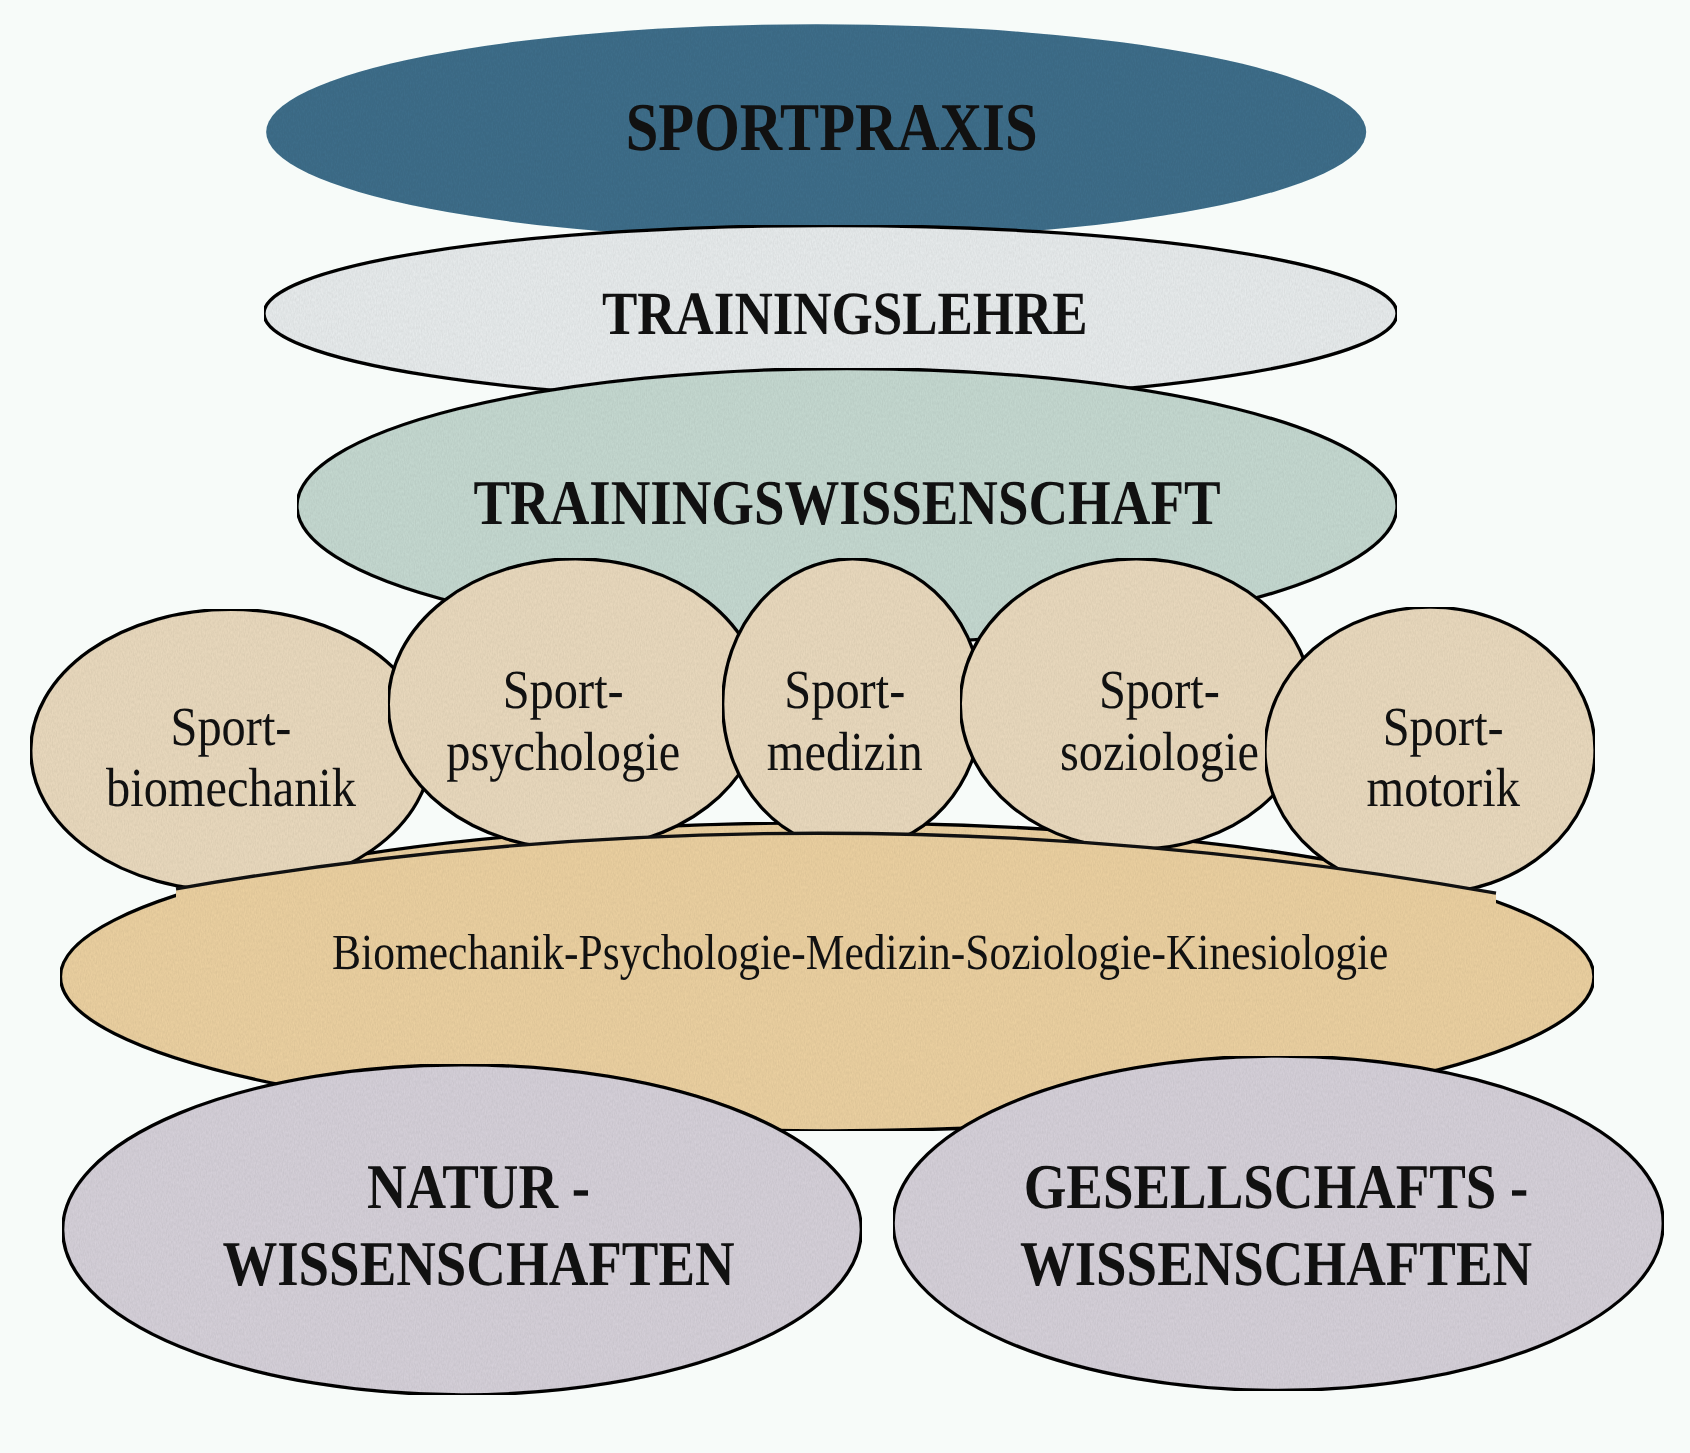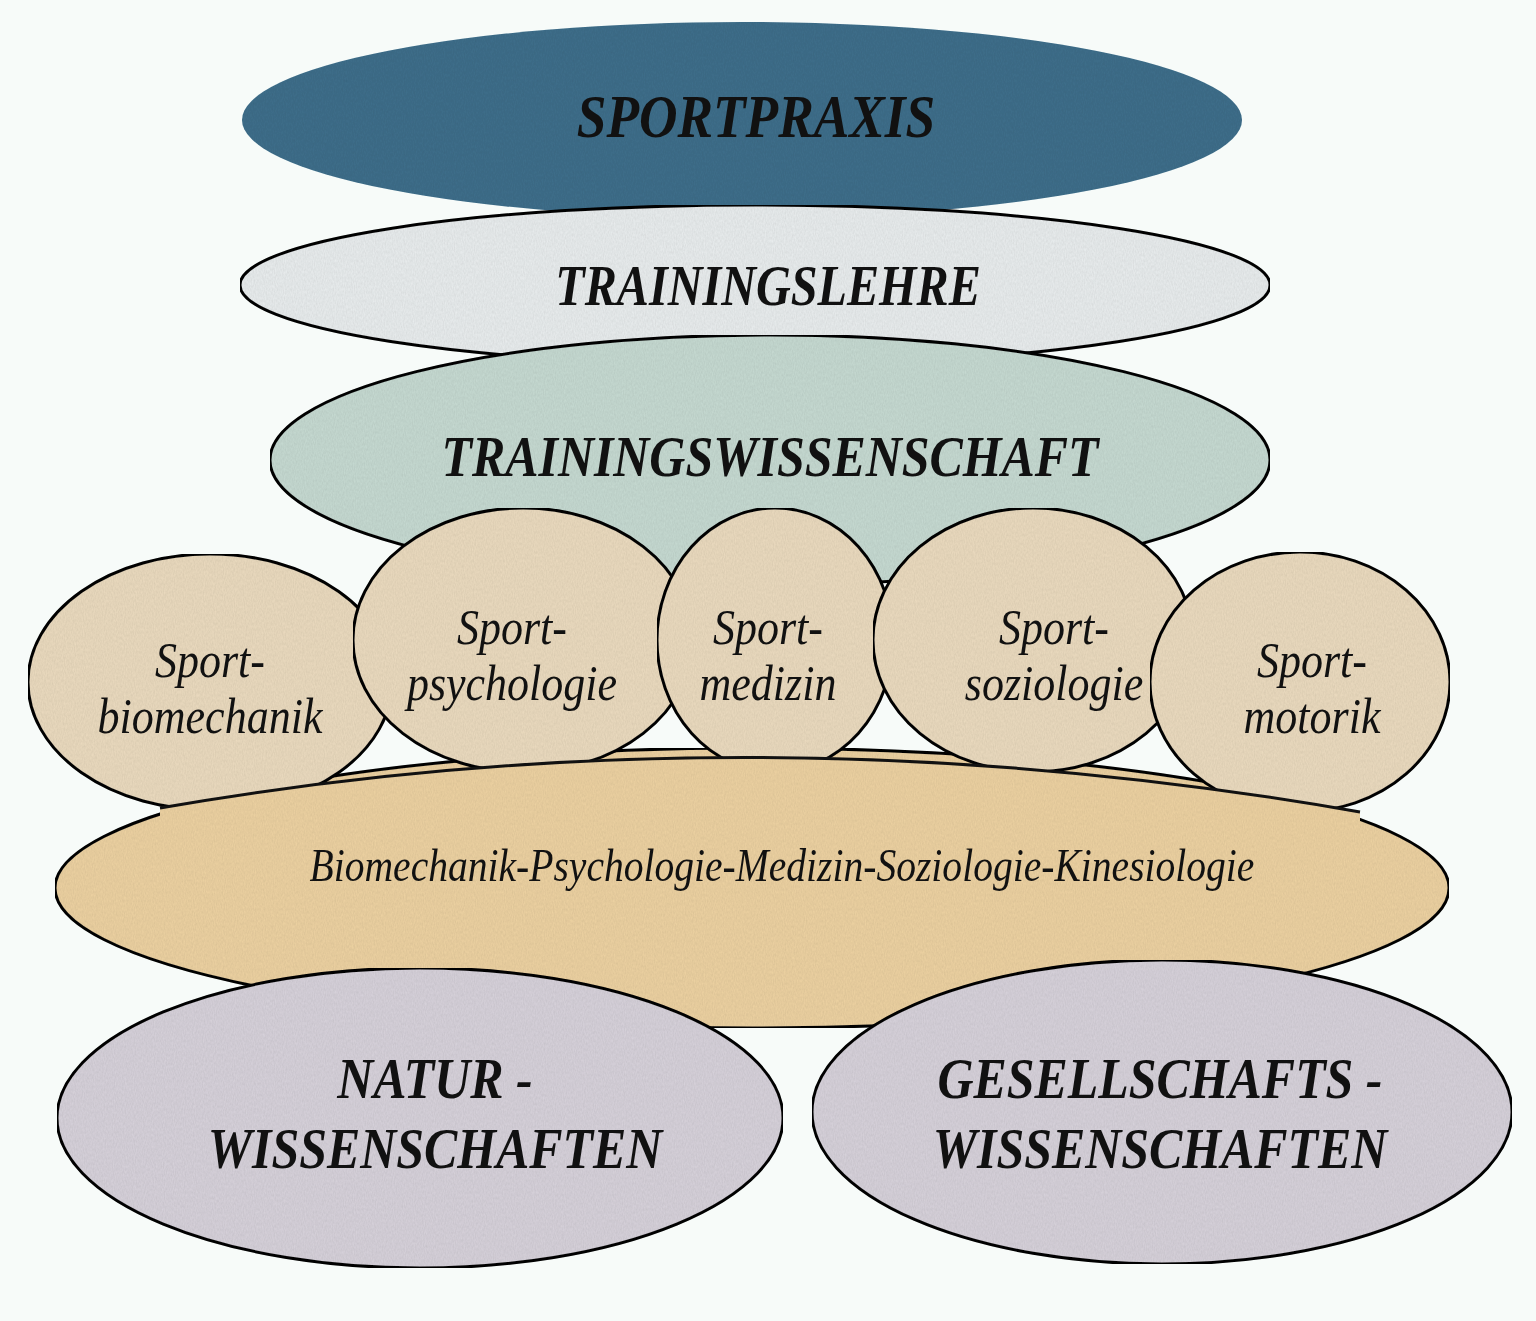--- a/index.html
+++ b/index.html
@@ -2,21 +2,21 @@
 <html><head>
   <meta charset="utf-8">
   <style>
     html, body { margin: 0; padding: 0; }
     body {
       width: 1536px; height: 1321px;
       background: #f7fbf9;
       overflow: hidden;
       font-family: "Liberation Serif", "DejaVu Serif", serif;
     }
-    #stage { position: relative; width: 1536px; height: 1321px; font-style: italic; }
+    #stage { position: relative; width: 1536px; height: 1321px; }
     svg.diagram { position: absolute; left: 0; top: 0; }
     .lbl {
       position: absolute;
       color: #111;
       text-align: center;
       line-height: 1.0;
       font-family: "Liberation Serif", "DejaVu Serif", serif;
       white-space: nowrap;
       transform: translate(-50%, -50%);
     }

